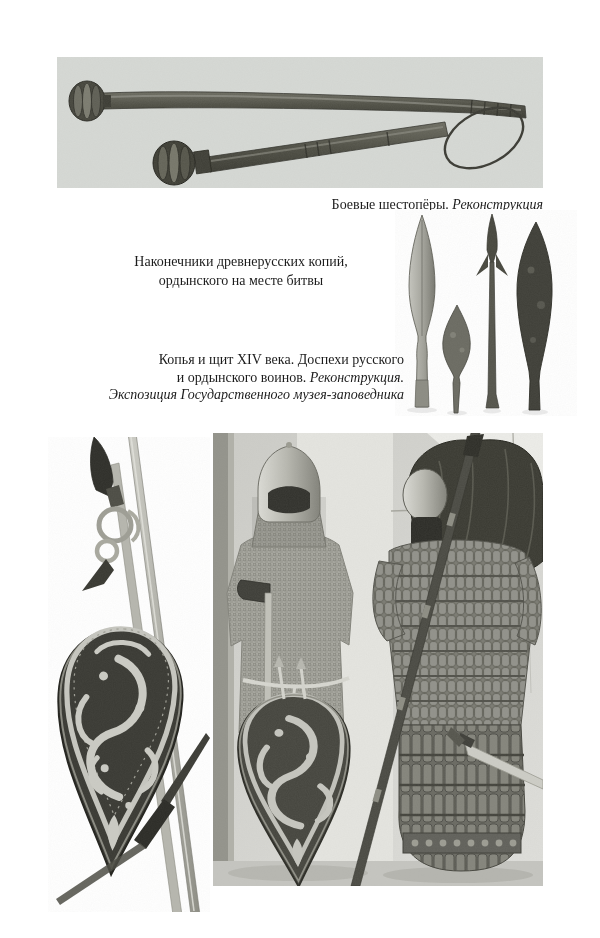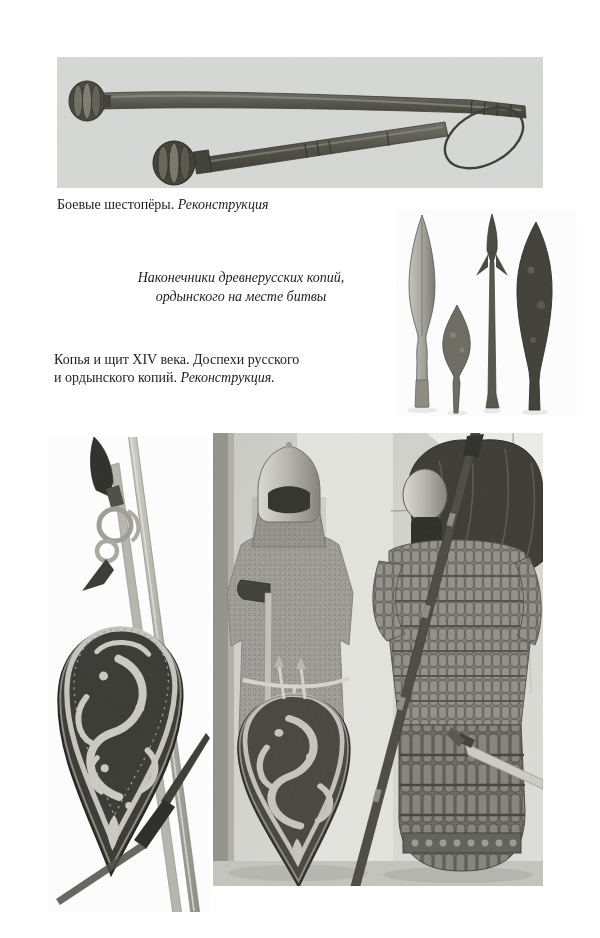--- a/index.html
+++ b/index.html
@@ -4,21 +4,21 @@
 <style>
   html,body{margin:0;padding:0;}
   .page{
     position:relative; width:600px; height:938px;
     background:#ffffff; overflow:hidden;
     font-family:"Liberation Serif", serif;
     color:#1c1c1c;
   }
   .fig{position:absolute; margin:0; padding:0;}
   .fig svg{display:block;}
-  .cap{position:absolute; margin:0; font-size:14px; line-height:17.5px; color:#1c1c1c;}
+  .cap{position:absolute; margin:0; font-size:14px; line-height:17.5px; color:#1c1c1c;text-align:right;}
   .cap i{font-style:italic;}
   .cap .line{display:block;}
   .cap-center{text-align:center; line-height:19px;}
   .defs-holder{position:absolute; width:0; height:0; overflow:hidden;}
 </style>
 </head>
 <body>
 
 <div class="page">
 
@@ -140,28 +140,29 @@
       <g>
         <path d="M141,12 C150,30 158,55 157,85 C156,115 149,141 145,161 L144,171 L145,200 L134,200 L135,171 L134,161 C130,141 123,115 122,85 C121,55 131,30 141,12 Z" fill="#3f3f38" stroke="#2b2b25" stroke-width="0.9"></path>
         <circle cx="136" cy="60" r="3.5" fill="#8c8c81" opacity="0.35"></circle>
         <circle cx="146" cy="95" r="4" fill="#8c8c81" opacity="0.3"></circle>
         <circle cx="138" cy="130" r="3" fill="#8c8c81" opacity="0.3"></circle>
       </g>
       <rect width="182" height="206" filter="url(#grain)" opacity="0.1"></rect>
     </svg>
   </figure>
 
-  <p class="cap cap-center" style="left:95px; top:268px; width:292px;font-style:italic;">
+  <p class="cap cap-center" style="left:95px; top:252px; width:292px;">
     <span class="line">Наконечники древнерусских копий,</span>
     <span class="line">ордынского на месте битвы</span>
   </p>
 
   <p class="cap" style="left:54px; top:351px; width:350px;">
     <span class="line">Копья и щит XIV века. Доспехи русского</span>
-    <span class="line"><span>и ордынского копий. </span><i>Реконструкция.</i></span>
+    <span class="line"><span>и ордынского воинов. </span><i>Реконструкция.</i></span>
+    <i class="line">Экспозиция Государственного музея-заповедника</i>
   </p>
 
   <figure class="fig" style="left:48px; top:437px;" aria-label="Photograph of 14th-century spears and an ornamented teardrop-shaped shield">
     <svg width="162" height="475" viewBox="0 0 162 475">
       <rect width="162" height="475" fill="#ffffff"></rect>
       <g>
         <path d="M80,-4 L88,-4 L152,478 L143,478 Z" fill="url(#shaftG)" stroke="#77776e" stroke-width="0.6"></path>
         <path d="M63,28 L71,26 L134,478 L125,478 Z" fill="#b6b6ae" stroke="#8a8a80" stroke-width="0.6"></path>
         <path d="M83,0 L146,474" stroke="#e4e4de" stroke-width="1.6" opacity="0.8"></path>
       </g>

